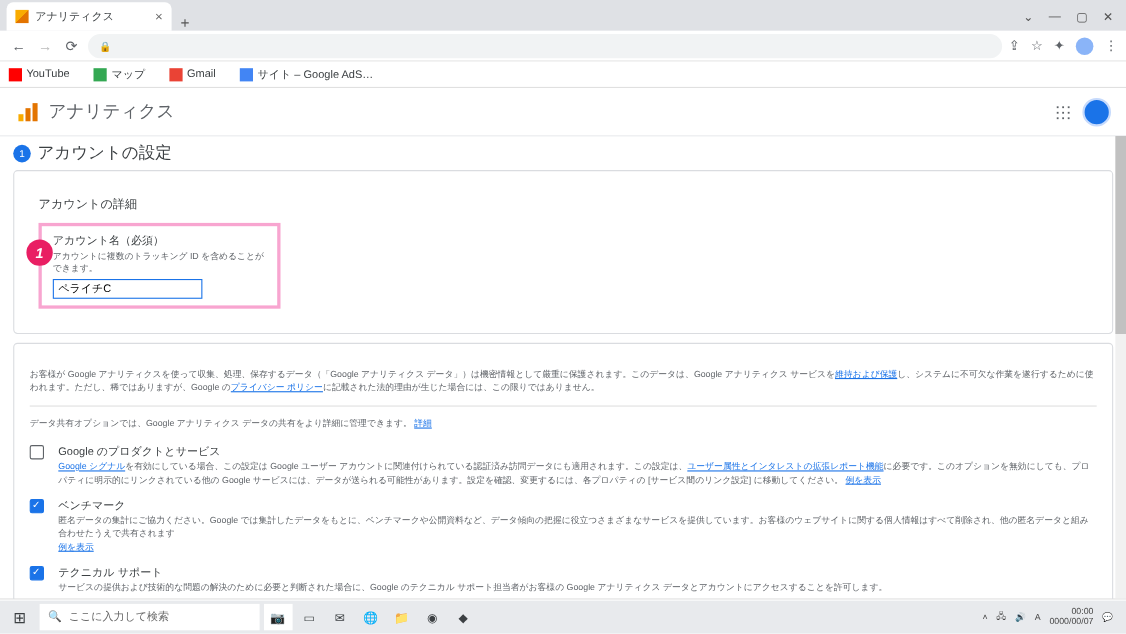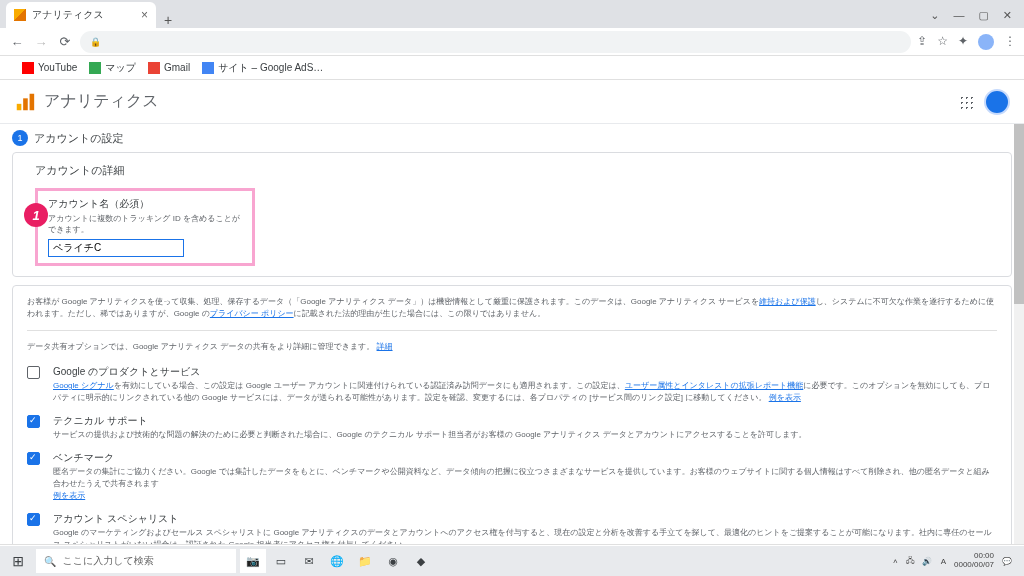--- a/index.html
+++ b/index.html
@@ -10,39 +10,39 @@
 .tab-close{margin-left:auto;font-size:12px;color:#666}
 .new-tab{padding:0 8px;font-size:14px;color:#555}
 .win-controls{margin-left:auto;display:flex;gap:14px;padding:0 12px 6px 0;font-size:11px;color:#555}
 .addrbar{height:28px;background:#fff;display:flex;align-items:center;padding:0 8px;gap:6px;border-bottom:1px solid #e0e0e0}
 .nav-btn{width:18px;height:18px;display:flex;align-items:center;justify-content:center;color:#5f6368;font-size:13px}
 .nav-btn.dis{color:#bbb}
 .url-field{flex:1;height:22px;background:#f1f3f4;border-radius:11px;display:flex;align-items:center;padding:0 10px;font-size:11px;color:#3c4043}
 .lock{margin-right:6px;font-size:9px;color:#5f6368}
 .addr-icons{display:flex;gap:10px;font-size:12px;color:#5f6368}
 .ext-ico{width:16px;height:16px;border-radius:50%;background:#8ab4f8}
-.bookmarks{height:24px;background:#fff;display:flex;align-items:center;padding:0 22px;gap:12px;font-size:10px;color:#3c4043;border-bottom:1px solid #e0e0e0}
+.bookmarks{height:24px;background:#fff;display:flex;align-items:center;padding:0 8px;gap:22px;font-size:10px;color:#3c4043;border-bottom:1px solid #e0e0e0}
 .bm{display:flex;align-items:center;gap:4px}
 .bm-ico{width:12px;height:12px}
 .yt{background:#ff0000}
 .mp{background:#34a853}
 .gm{background:#ea4335}
 .as{background:#4285f4}
 .app-header{height:44px;display:flex;align-items:center;padding:0 14px;border-bottom:1px solid #e8eaed}
 .logo{width:22px;height:22px;margin-right:8px;display:inline-block}
 .logo svg{width:100%;height:100%}
 .app-title{font-size:16px;color:#5f6368}
 .hdr-right{margin-left:auto;display:flex;gap:10px;align-items:center}
 .apps-grid{width:16px;height:16px;background-image:radial-gradient(circle,#5f6368 1px,transparent 1px);background-size:5px 5px;background-position:1px 1px}
 .avatar{width:26px;height:26px;border-radius:50%;background:#1a73e8;border:2px solid #c6dafc}
 .content{padding:6px 12px;height:420px;overflow-y:auto;position:relative}
 .step{display:flex;align-items:center;gap:6px;margin-bottom:6px}
 .step-num{width:16px;height:16px;border-radius:50%;background:#1a73e8;color:#fff;display:flex;align-items:center;justify-content:center;font-size:9px}
-.step-lbl{font-size:11px;color:#3c4043}
-.card{border:1px solid #dadce0;border-radius:4px;padding:10px 14px;margin-bottom:8px}
+.step-lbl{font-size:15px;color:#3c4043}
+.card{border:1px solid #dadce0;border-radius:4px;padding:22px 14px;margin-bottom:8px}
 .card-title{font-size:11px;color:#3c4043;margin-bottom:10px}
 .field-box{border:3px solid #f8a5d0;padding:6px 10px;width:220px;position:relative}
 .field-label{font-size:10px;color:#3c4043}
 .field-help{font-size:8px;color:#5f6368;margin:2px 0 4px}
 .field-input{width:136px;height:18px;border:1px solid #1a73e8;padding:0 4px;font-size:10px;outline:none}
 .badge{position:absolute;left:-14px;top:12px;width:24px;height:24px;border-radius:50%;background:#e91e63;color:#fff;display:flex;align-items:center;justify-content:center;font-size:13px;font-style:italic;font-weight:bold}
 .section-head{display:flex;align-items:center;gap:4px;font-size:11px;margin-bottom:4px}
 .info-ico{width:12px;height:12px;border:1px solid #5f6368;border-radius:50%;display:inline-flex;align-items:center;justify-content:center;font-size:7px}
 .small-txt{font-size:8px;color:#5f6368;line-height:1.5}
 .link{color:#1a73e8;text-decoration:underline;cursor:pointer}
@@ -167,33 +167,33 @@
         <div class="opt-title">Google のプロダクトとサービス</div>
         <div class="opt-desc">
           <span class="link">Google シグナル</span><span>を有効にしている場合、この設定は Google ユーザー アカウントに関連付けられている認証済み訪問データにも適用されます。この設定は、</span><span class="link">ユーザー属性とインタレストの拡張レポート機能</span><span>に必要です。このオプションを無効にしても、プロパティに明示的にリンクされている他の Google サービスには、データが送られる可能性があります。設定を確認、変更するには、各プロパティの [サービス間のリンク設定] に移動してください。</span> <span class="link">例を表示</span>
         </div>
       </div>
     </div>
 
     <div class="opt">
       <span class="cb checked"></span>
       <div class="opt-body">
-        <div class="opt-title">テクニカル サポート</div>
-        <div class="opt-desc">サービスの提供および技術的な問題の解決のために必要と判断された場合に、Google のテクニカル サポート担当者がお客様の Google アナリティクス データとアカウントにアクセスすることを許可します。</div>
-      </div>
-    </div>
-
-    <div class="opt">
-      <span class="cb checked"></span>
-      <div class="opt-body">
         <div class="opt-title">ベンチマーク</div>
         <div class="opt-desc">
           <span>匿名データの集計にご協力ください。Google では集計したデータをもとに、ベンチマークや公開資料など、データ傾向の把握に役立つさまざまなサービスを提供しています。お客様のウェブサイトに関する個人情報はすべて削除され、他の匿名データと組み合わせたうえで共有されます</span><br>
           <span class="link">例を表示</span>
         </div>
+      </div>
+    </div>
+
+    <div class="opt">
+      <span class="cb checked"></span>
+      <div class="opt-body">
+        <div class="opt-title">テクニカル サポート</div>
+        <div class="opt-desc">サービスの提供および技術的な問題の解決のために必要と判断された場合に、Google のテクニカル サポート担当者がお客様の Google アナリティクス データとアカウントにアクセスすることを許可します。</div>
       </div>
     </div>
 
     <div class="opt">
       <span class="cb checked"></span>
       <div class="opt-body">
         <div class="opt-title">アカウント スペシャリスト</div>
         <div class="opt-desc">Google のマーケティングおよびセールス スペシャリストに Google アナリティクスのデータとアカウントへのアクセス権を付与すると、現在の設定と分析を改善する手立てを探して、最適化のヒントをご提案することが可能になります。社内に専任のセールス スペシャリストがいない場合は、認証された Google 担当者にアクセス権を付与してください。</div>
       </div>
     </div>

